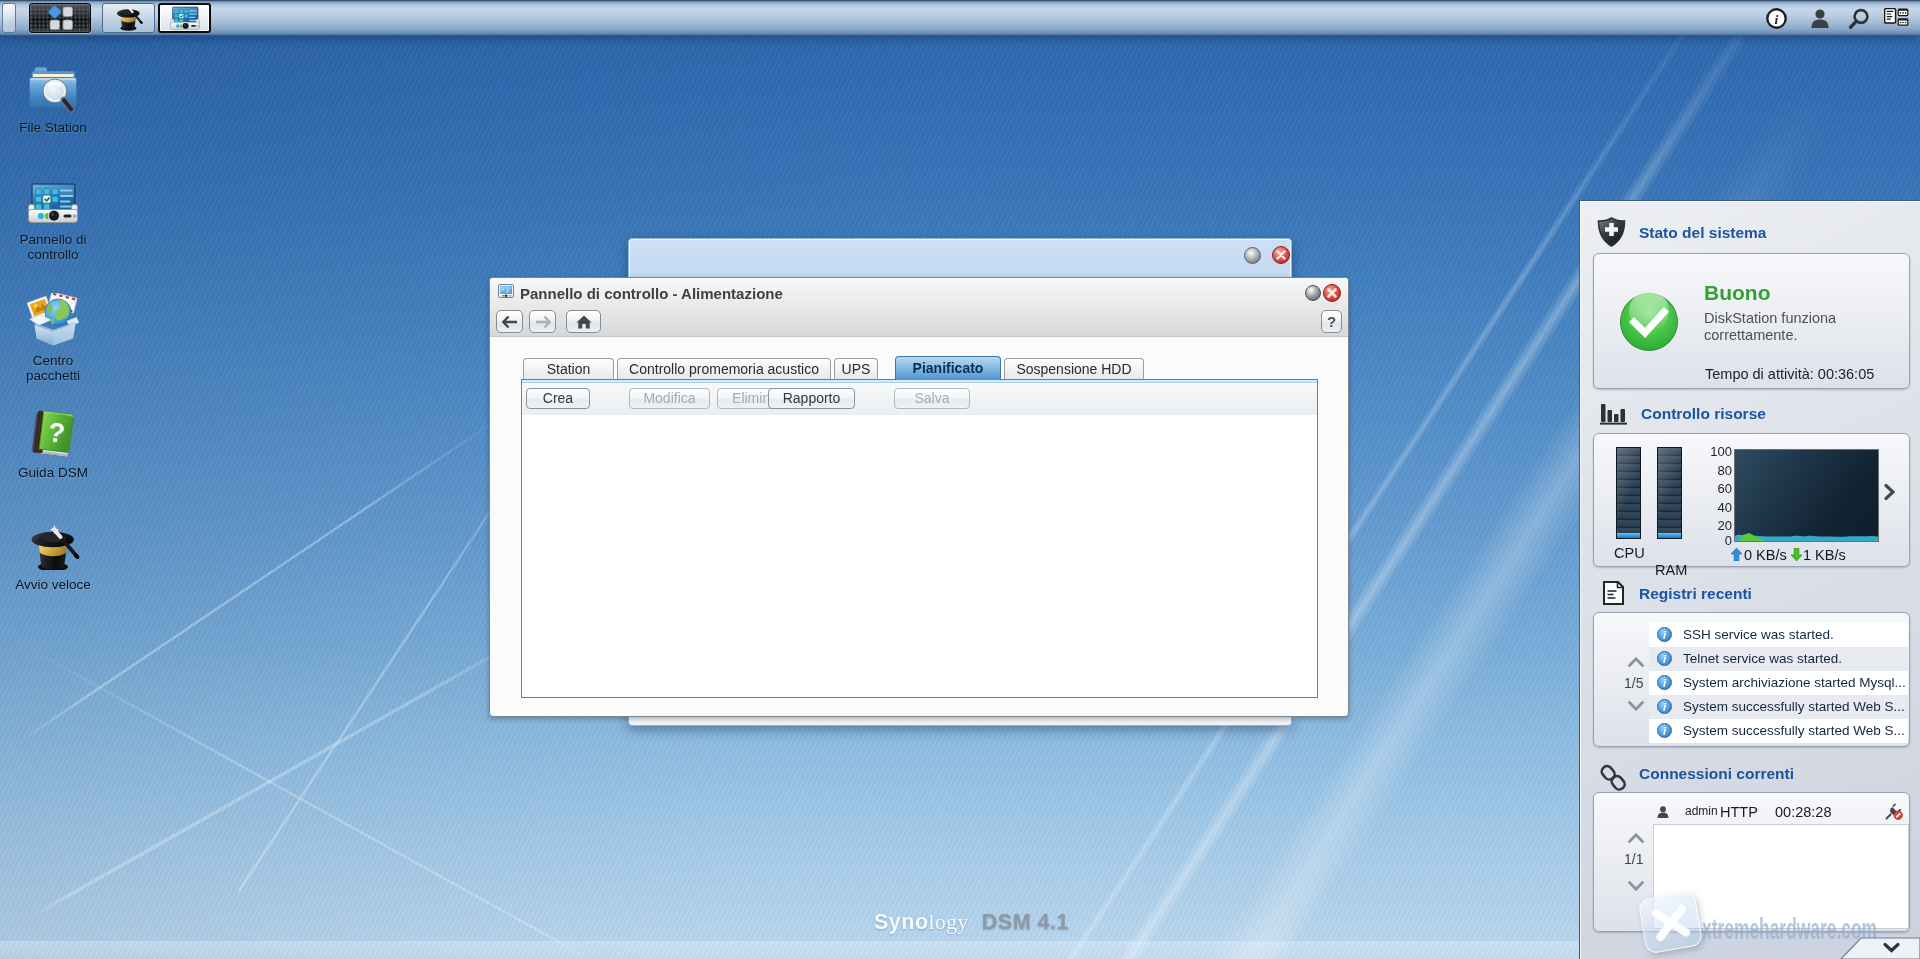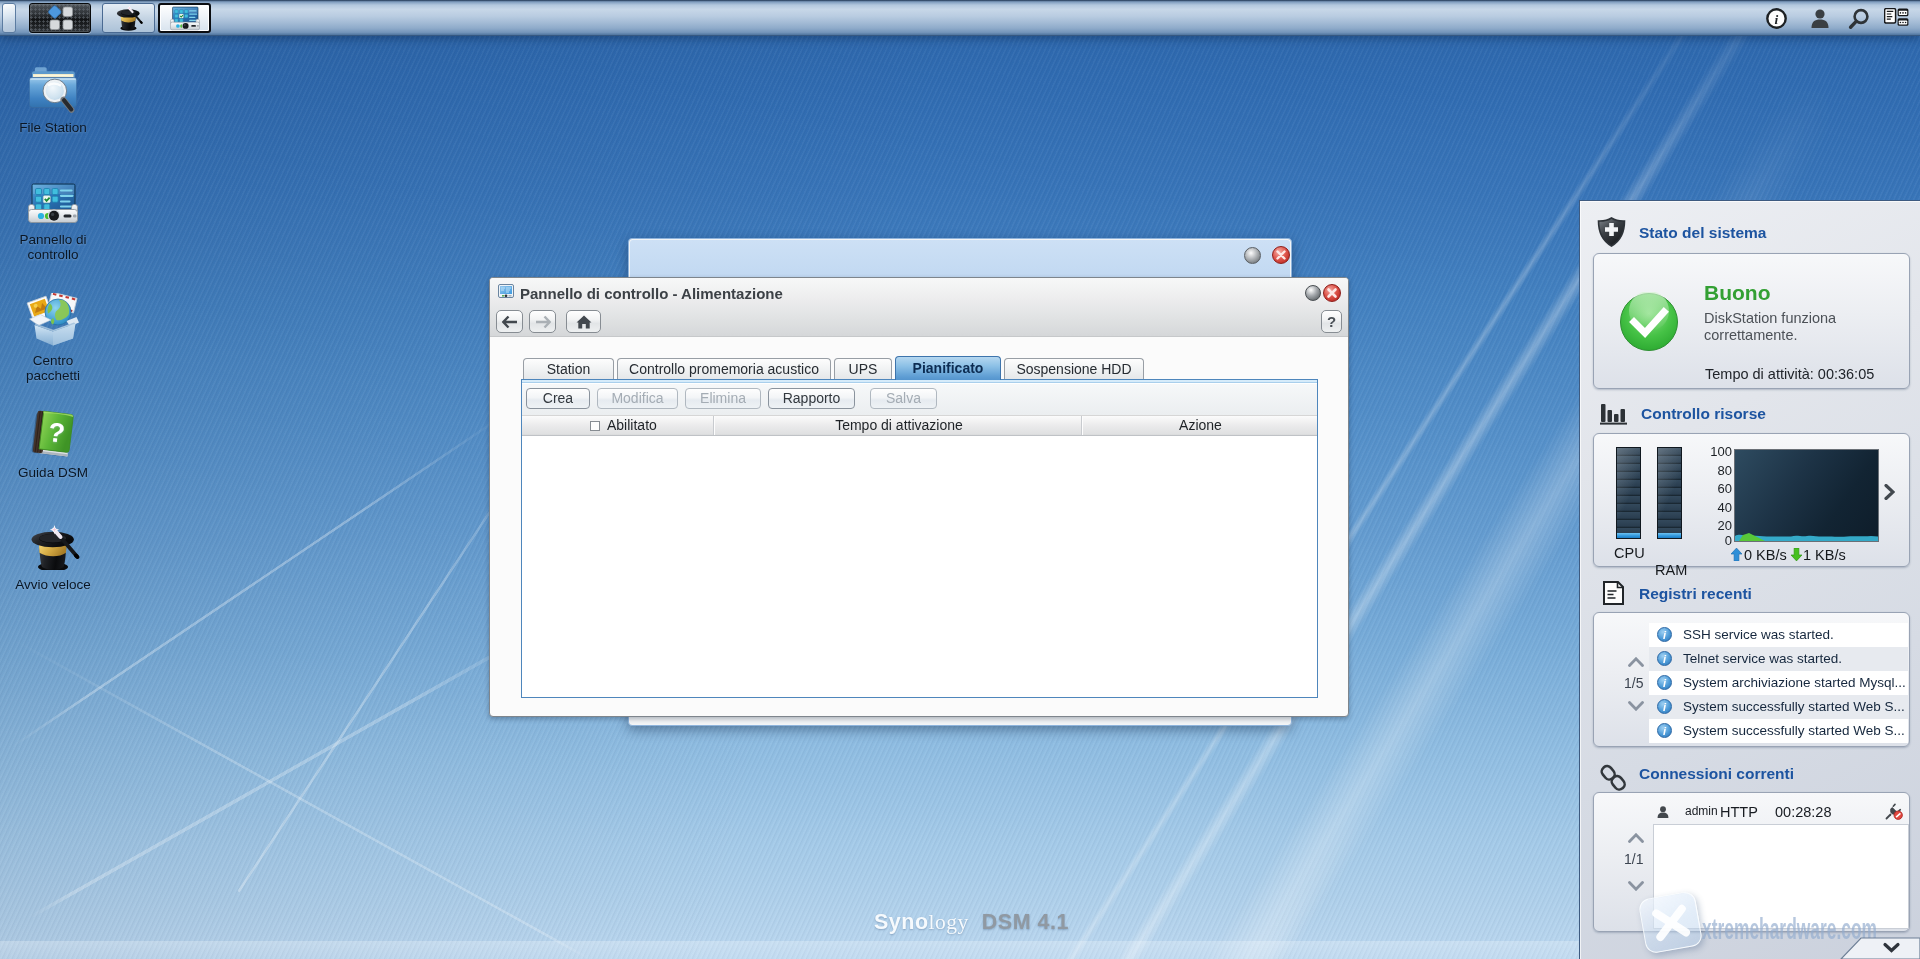--- a/index.html
+++ b/index.html
@@ -45,21 +45,21 @@
 .navbtn svg { position:absolute; left:50%; top:50%; transform:translate(-50%,-50%);}
 
 .tab { position:absolute; top:80px; height:22px; border:1px solid #989ea5; border-bottom:none; border-radius:4px 4px 0 0;
   background:linear-gradient(180deg,#fdfdfd,#efF1f2 55%,#e4e6e8); font-size:14px; color:#272c32; text-align:center; line-height:21px;}
 .tab.active { background:linear-gradient(180deg,#b5d7f0 0%, #8cc0e6 40%, #5f9ed4 85%, #5595ce 100%); border-color:#3d74ac; color:#0c2c52; font-weight:bold; top:78px; height:24px; line-height:23px; z-index:3;}
 #cbox { position:absolute; left:31px; top:101px; width:797px; height:319px; border:1px solid #4e86bc; background:#ffffff; }
 #cbox .topband { position:absolute; left:0; top:0; width:100%; height:3px; background:#d5ebfa; border-bottom:1px solid #a9cfec;}
 #cbox .toolbar { position:absolute; left:0; top:4px; width:100%; height:31px; background:linear-gradient(180deg,#f6f8f9,#ebeef0);}
 .abtn { position:absolute; top:8px; height:21px; border:1px solid #8a939d; border-radius:4px;
   background:linear-gradient(180deg,#fefefe,#f3f5f7 45%,#e6ebf0 58%,#eef2f5); font-size:14px; text-align:center; line-height:19px; color:#32383e;}
-.abtn.dis { color:#a4acb4; border-color:#b0b8c0; }
+.abtn.dis { color:#a4acb4; border-color:#b0b8c0;margin-left:32px; }
 #thead { position:absolute; left:0; top:35px; width:100%; height:21px;
   background:linear-gradient(180deg,#fbfbfb,#ebebec 50%,#dfe0e1 95%,#d8d9da); border-top:1px solid #d6d6d6; border-bottom:1px solid #bfc2c6; font-size:14px; color:#1e2226;}
 
 #sidebar { position:absolute; left:1579px; top:200px; width:341px; height:759px;
   background:linear-gradient(155deg,#edeff3 0%, #e2e5eb 30%, #d6dbe4 65%, #cbd1dd 100%); border-left:1px solid #3d5a80; border-top:1px solid #3d5a80; box-shadow:inset 1px 1px 0 rgba(255,255,255,0.7);}
 .shead { position:absolute; font-size:15.5px; font-weight:bold; color:#1d54a0; }
 .sbox { position:absolute; left:13px; width:317px; border:1px solid #99a3b4; border-radius:6px;
   background:linear-gradient(180deg,#f7f8fa 0%, #eceef2 45%, #dde1e9 100%); box-shadow:0 1px 2px rgba(60,80,110,0.3);}
 .pgr { position:absolute; font-size:14px; color:#3c4450; text-align:center;}
 .logrow { position:absolute; height:24px; font-size:13.5px; color:#15273d; line-height:24px; white-space:nowrap; overflow:hidden;}
@@ -260,41 +260,31 @@
     <div class="navbtn" style="left:76px; width:35px;">
       <svg width="16" height="14" viewBox="0 0 16 14">
           <path d="M8 0.5 L15.5 7.5 H13.7 V13.5 H9.8 V9 H6.2 V13.5 H2.3 V7.5 H0.5 Z" fill="#43494f"></path>
         </svg>
     </div>
     <div class="navbtn" style="left:831px; width:21px;">
       <div style="position:absolute;left:0;top:0;width:100%;height:100%;text-align:center;font-size:15px;font-weight:bold;color:#4a5056;line-height:21px;">?</div>
     </div>
     <div class="tab" style="left:33px; width:91px;">Station</div>
     <div class="tab" style="left:127px; width:214px;">Controllo promemoria acustico</div>
-    <div class="tab" style="left:344px; width:58px;">UPS</div>
+    <div class="tab" style="left:344px; width:44px;">UPS</div>
     <div class="tab active" style="left:405px; width:106px;">Pianificato</div>
     <div class="tab" style="left:514px; width:140px;">Sospensione HDD</div>
     <div id="cbox">
       <div class="topband"></div>
       <div class="toolbar"></div>
       <div class="abtn" style="left:4px; width:64px;">Crea</div>
       <div class="abtn dis" style="left:75px; width:81px;">Modifica</div>
       <div class="abtn dis" style="left:163px; width:76px;">Elimina</div>
       <div class="abtn" style="left:246px; width:87px;">Rapporto</div>
-      <div class="abtn dis" style="left:348px; width:67px;">Salva</div>
-      <div id="thead">
-        <div style="position:absolute;left:68px;top:5px;width:10px;height:10px;border:1px solid #878c92;background:#fdfdfd;"></div>
-        <div style="position:absolute;left:85px;top:1px;">Abilitato</div>
-        <div style="position:absolute;left:193px;top:1px;width:368px;text-align:center;">Tempo di attivazione</div>
-        <div style="position:absolute;left:561px;top:1px;width:235px;text-align:center;">Azione</div>
-        <div style="position:absolute;left:191px;top:0;width:1px;height:19px;background:#c8cbcf;"></div>
-          <div style="position:absolute;left:192px;top:0;width:1px;height:19px;background:#fdfdfd;"></div>
-        <div style="position:absolute;left:559px;top:0;width:1px;height:19px;background:#c8cbcf;"></div>
-          <div style="position:absolute;left:560px;top:0;width:1px;height:19px;background:#fdfdfd;"></div>
-      </div>
+      <div class="abtn dis" style="left:340px; width:76px;">Salva</div>
     </div>
   </div>
 
   <div id="taskbar">
     <div class="tbtn" id="tb-show"></div>
     <div class="tbtn" id="tb-menu">
       <svg width="34" height="26" viewBox="0 0 34 26">
         <path d="M10.5 1 Q11.8 0.2 13 1.2 L17.5 5.7 Q18.5 7 17.5 8.2 L13 12.7 Q11.8 13.7 10.5 12.7 L6 8.2 Q5 7 6 5.7 Z" fill="#4d98de" stroke="#2d6cab" stroke-width="0.8"></path>
         <rect x="20" y="2" width="9.5" height="9.5" rx="2" fill="#d6d9dc" stroke="#93979b" stroke-width="0.8"></rect>
         <rect x="7" y="15" width="9.5" height="9.5" rx="2" fill="#d6d9dc" stroke="#93979b" stroke-width="0.8"></rect>

